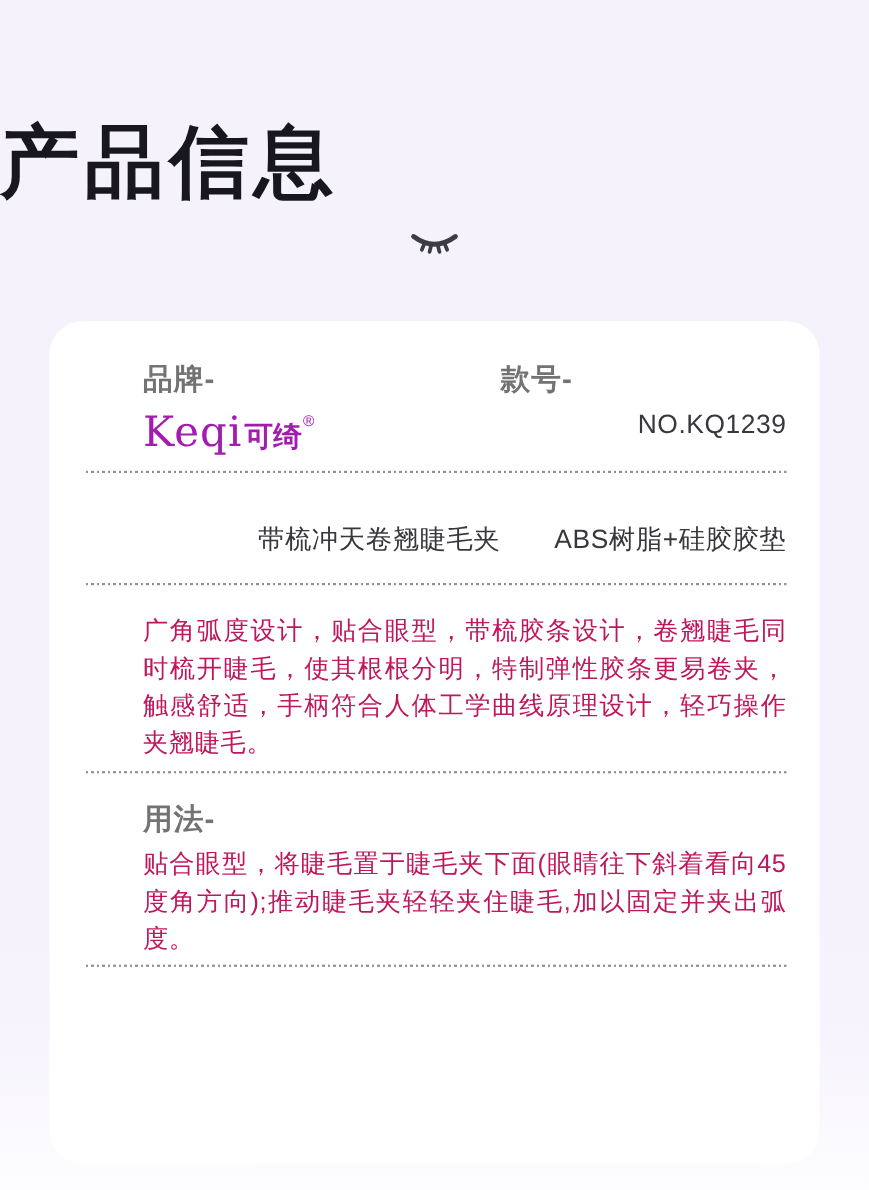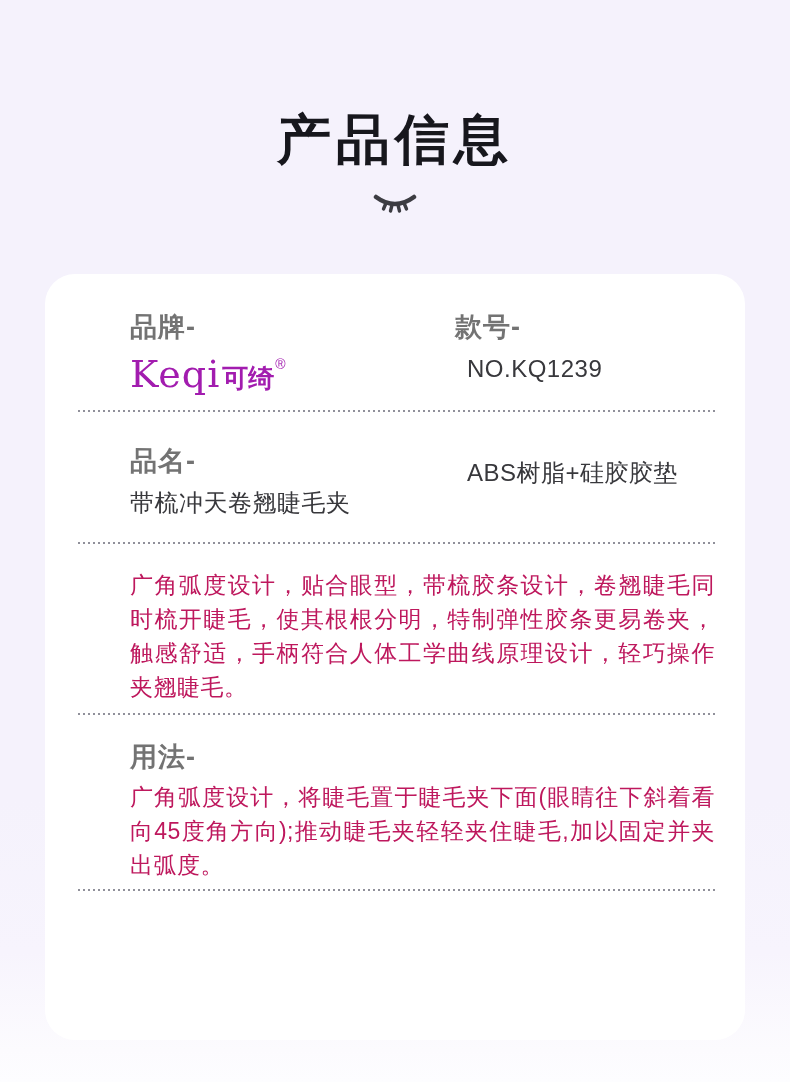--- a/index.html
+++ b/index.html
@@ -4,40 +4,40 @@
 <style>
   * { margin:0; padding:0; box-sizing:border-box; }
   html,body { width:790px; height:1082px; overflow:hidden; }
   body {
     font-family:"Liberation Sans","DejaVu Sans",sans-serif;
     background:linear-gradient(180deg,#f5f2fc 0%,#f5f2fc 74%,#f7f4fd 88%,#fcfbfe 97%,#fdfdff 100%);
   }
   .page { width:790px; height:1082px; position:relative; }
 
   .title {
-    padding-top:112px; text-align:center;
-    font-size:54px; line-height:1; font-weight:800;
+    padding-top:112px; text-align:left;
+    font-size:72px; line-height:1; font-weight:800;
     letter-spacing:5px; color:#17171d;
   }
   .lash-wrap { text-align:center; margin-top:26px; height:22px; }
   .lash-wrap svg { display:inline-block; }
 
   .card {
     width:700px; height:766px; margin:60px auto 0 auto;
     background:#ffffff; border-radius:30px;
     padding:38px 30px 0 85px;
   }
 
   .label {
     font-size:27px; line-height:30px; font-weight:600;
     color:#737373; letter-spacing:1px;
   }
   .value {
     font-size:24px; line-height:30px; color:#38383c;
-    margin-top:12px; letter-spacing:0.5px;
+    margin-top:12px; letter-spacing:0.5px;text-align:right;
   }
   .two-col { display:flex; }
   .col-left { width:325px; flex:0 0 325px; }
   .col-right { flex:1; }
   .col-right .value { padding-left:12px; }
 
   .logo { margin-top:10px; color:#a21caf; white-space:nowrap; }
   .logo-latin { font-family:"DejaVu Serif","Liberation Serif",serif; font-size:38px; line-height:44px; font-weight:500; letter-spacing:1px; }
   .logo-cjk { font-size:26px; font-weight:700; margin-left:2px; font-family:"Liberation Sans",sans-serif; }
   .logo-reg { font-size:14px; vertical-align:18px; margin-left:1px; }
@@ -85,39 +85,38 @@
       <div class="col-right">
         <div class="label">款号-</div>
         <div class="value">NO.KQ1239</div>
       </div>
     </div>
 
     <div class="divider d1"></div>
 
     <div class="two-col">
       <div class="col-left">
-        <div class="label">品名-</div>
         <div class="value">带梳冲天卷翘睫毛夹</div>
       </div>
       <div class="col-right">
         <div class="value">ABS树脂+硅胶胶垫</div>
       </div>
     </div>
 
     <div class="divider d2"></div>
 
     <div>
       <div class="para">广角弧度设计，贴合眼型，带梳胶条设计，卷翘睫毛同时梳开睫毛，使其根根分明，特制弹性胶条更易卷夹，触感舒适，手柄符合人体工学曲线原理设计，轻巧操作夹翘睫毛。</div>
     </div>
 
     <div class="divider d3"></div>
 
     <div>
       <div class="label">用法-</div>
-      <div class="para">广角弧度设计，将睫毛置于睫毛夹下面(眼睛往下斜着看向45度角方向);推动睫毛夹轻轻夹住睫毛,加以固定并夹出弧度。</div>
+      <div class="para">贴合眼型，将睫毛置于睫毛夹下面(眼睛往下斜着看向45度角方向);推动睫毛夹轻轻夹住睫毛,加以固定并夹出弧度。</div>
     </div>
 
     <div class="divider d4"></div>
 
     <div>
     </div>
 
   </div>
 </div>
 

